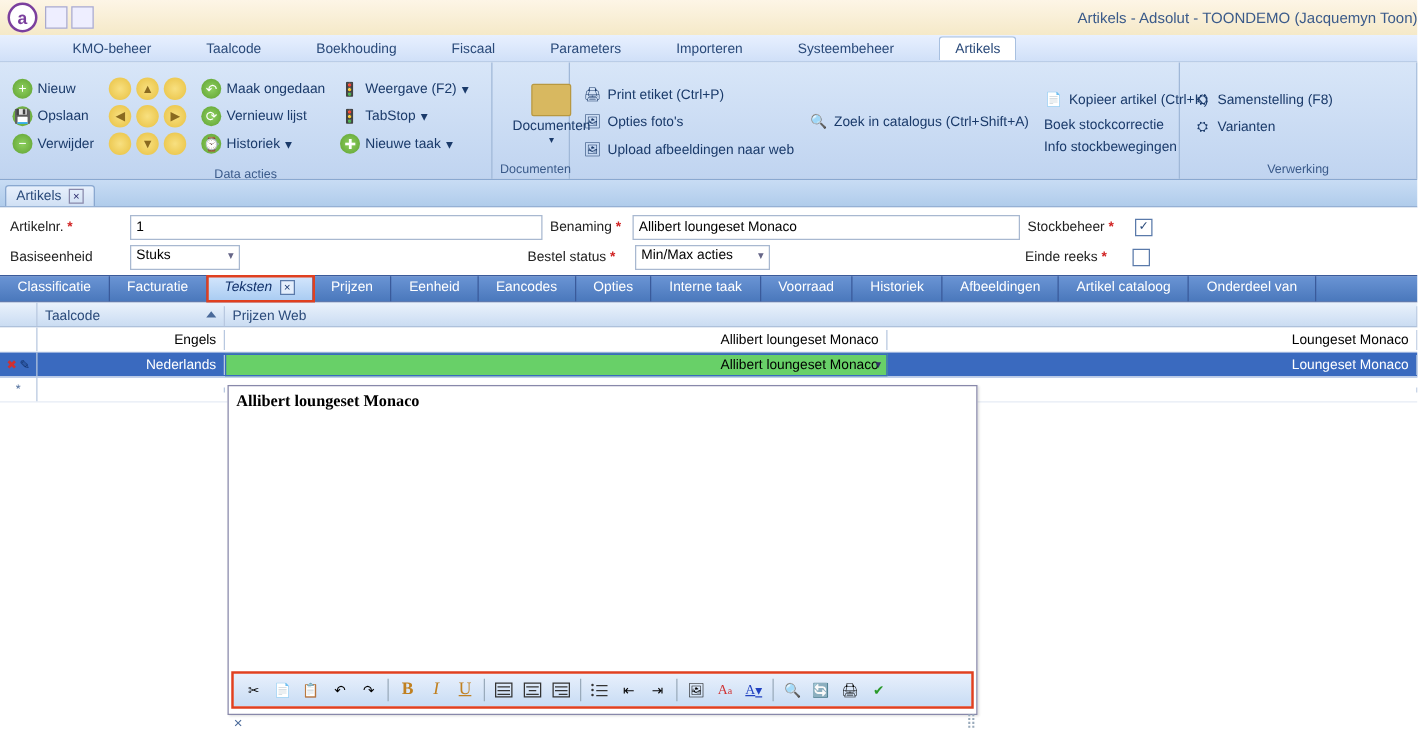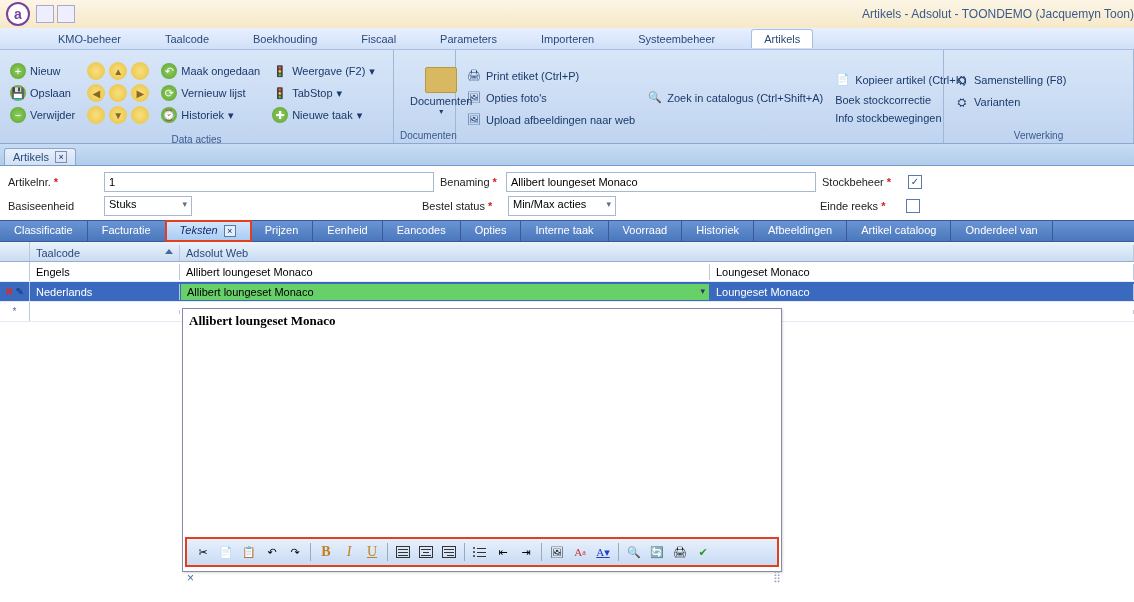--- a/index.html
+++ b/index.html
@@ -51,21 +51,21 @@
 .subtab { color: #fff; padding: 3px 14px; border-right: 1px solid #3a5a9a; cursor: pointer; position: relative; font-size: 11px; }
 .subtab.highlighted { outline: 2px solid #e04020; outline-offset: -1px; background: linear-gradient(#d4e6fc,#a8cbf2); color: #10306a; font-style: italic;}
 .subtab .x { width: 12px; height: 12px; border: 1px solid #5a7aaa; color: #10306a; background:#e4eefc; font-size: 9px; text-align: center; line-height: 10px; display: inline-block; margin-left: 6px; }
 
 
 .grid-header { display: flex; background: linear-gradient(#eaf2fc,#cadcf2); border-bottom: 1px solid #98b0d0; height: 20px; align-items: flex-end; }
 .grid-header .gh, .grid-row .gc { border-right: 1px solid #b8c8e0; padding: 2px 6px; }
 .gh { color: #2a4a7a; font-weight: normal; position: relative; }
 .arrow-up { position: absolute; right: 6px; top: 4px; width: 0; height: 0; border-left: 4px solid transparent; border-right: 4px solid transparent; border-bottom: 5px solid #4a6a9a; }
 .grid-body { background: #fff; }
-.grid-row { display: flex; height: 20px; align-items: center; border-bottom: 1px solid #e6ecf5; }
+.grid-row { display: flex; height: 20px; align-items: center; border-bottom: 1px solid #e6ecf5; text-align: right; }
 .grid-row.selected { background: #3a6abf; color: #fff; }
 .grid-row.selected .gc-edit { background: #68d068; color: #000; border: 1px solid #3a6abf; position: relative; }
 .grid-row.selected .gc-edit::after { content:"▾"; position:absolute; right:4px; top:2px; color:#336; font-size:9px; }
 .row-gutter { width: 30px; display: flex; align-items: center; justify-content: center; gap: 2px; border-right: 1px solid #b8c8e0; height: 100%; }
 .row-gutter span { font-size: 10px; }
 .col-taalcode { width: 150px; }
 .col-omschr { width: 530px; }
 .col-omschrweb { flex: 1; }
 .grid-row.newrow .row-gutter span { color: #4a6a9a; }
 
@@ -269,21 +269,21 @@
   <div class="subtab">Voorraad</div>
   <div class="subtab">Historiek</div>
   <div class="subtab">Afbeeldingen</div>
   <div class="subtab">Artikel cataloog</div>
   <div class="subtab">Onderdeel van</div>
 </div>
 
 <div class="grid-header">
   <div class="row-gutter"></div>
   <div class="gh col-taalcode"><span>Taalcode</span><span class="arrow-up"></span></div>
-  <div class="gh col-omschrweb">Adsolut Web</div>
+  <div class="gh col-omschrweb">Prijzen Web</div>
 </div>
 <div class="grid-body">
   <div class="grid-row">
     <div class="row-gutter"></div>
     <div class="gc col-taalcode">Engels</div>
     <div class="gc col-omschr">Allibert loungeset Monaco</div>
     <div class="gc col-omschrweb">Loungeset Monaco</div>
   </div>
   <div class="grid-row selected">
     <div class="row-gutter">

